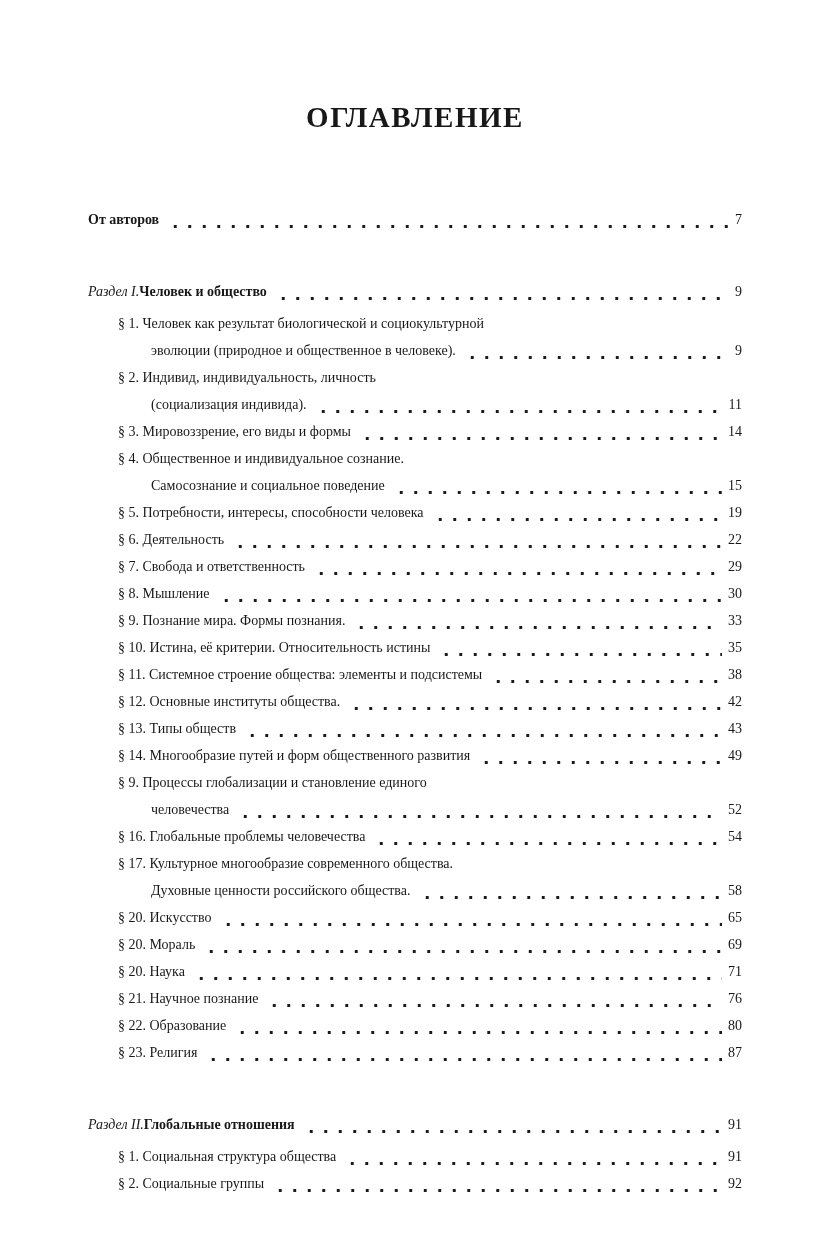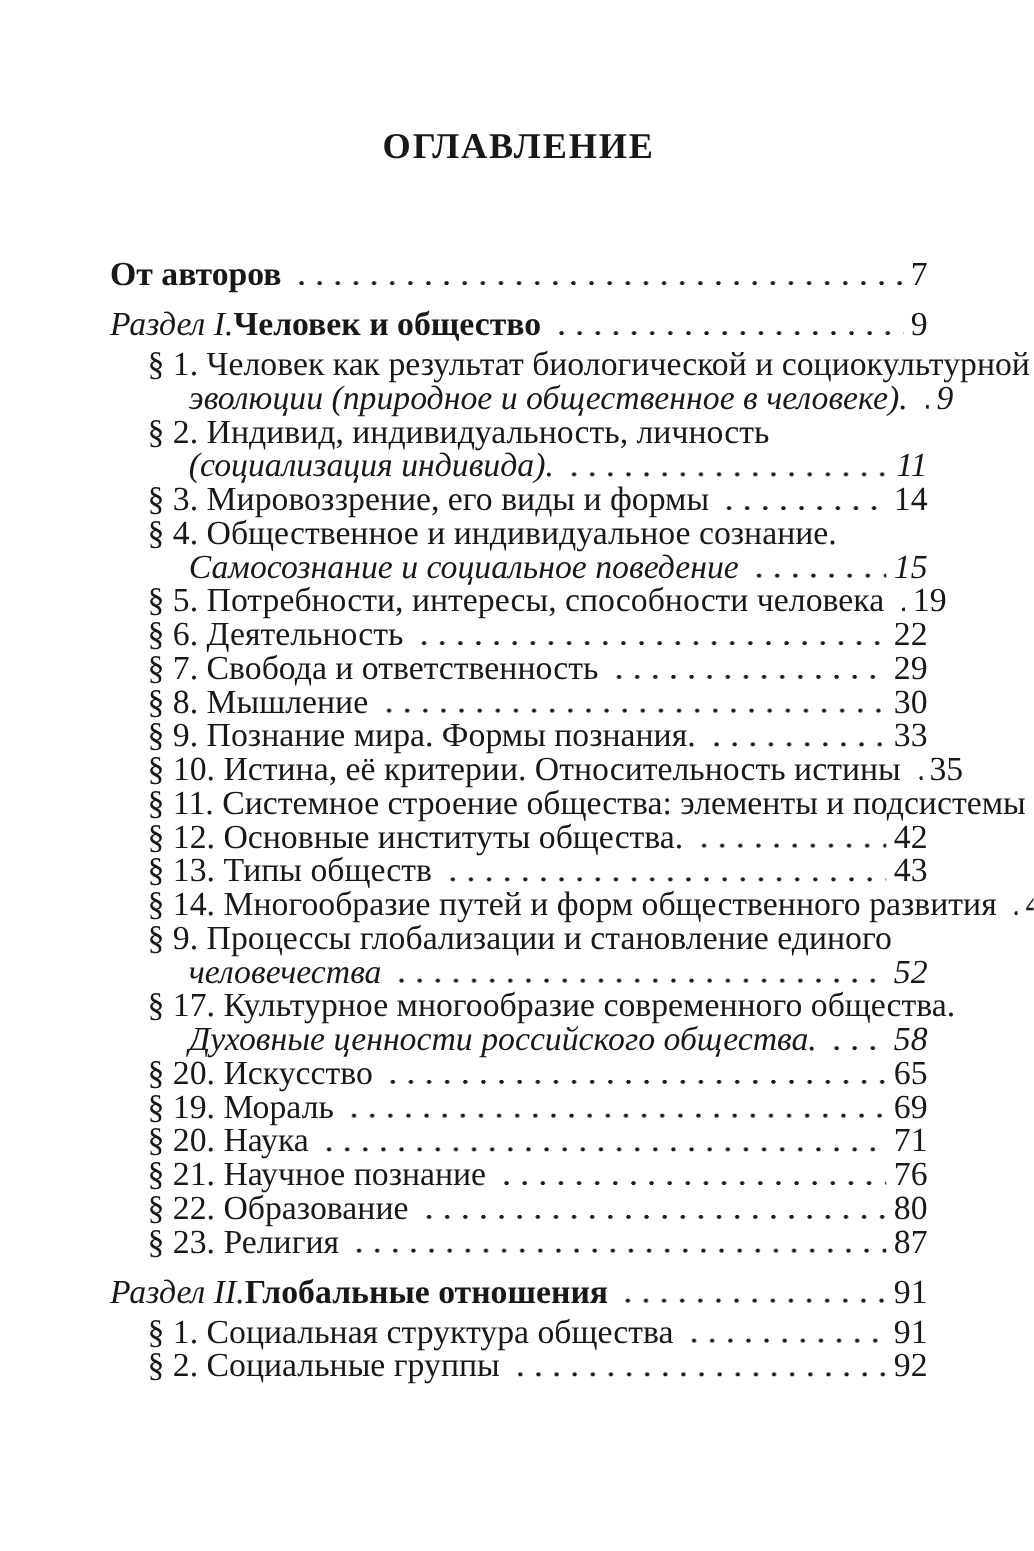--- a/index.html
+++ b/index.html
@@ -24,32 +24,32 @@
   .title {
     margin: 0 0 70px 0;
     text-align: center;
     font-size: 29px;
     line-height: 38px;
     font-weight: bold;
     letter-spacing: 1.5px;
   }
   .toc-list { }
   .entry {
-    font-size: 27px;
+    font-size: 14px;
     line-height: 27px;
   }
   .entry.section { margin: 13px 0 5px 0; }
   .row {
     display: flex;
     align-items: baseline;
   }
   .line, .txt { white-space: nowrap; }
   .pl1 { padding-left: 30px; }
-  .pl2 { padding-left: 63px; font-style: italic; }
-  .italic { font-style: italic; }
+  .pl2 { padding-left: 63px; }
+  .italic { font-style: italic; margin-top: 32px; }
   .bold { font-weight: bold; }
   .leader {
     flex: 1 1 0;
     min-width: 8px;
     height: 3px;
     align-self: flex-end;
     margin: 0 6px 5px 9px;
     background-image: radial-gradient(circle, #1a1a1a 1.45px, transparent 1.95px);
     background-size: 14.5px 3px;
     background-repeat: repeat-x;
@@ -182,37 +182,44 @@
       </div>
       <div class="entry item">
         <div class="line pl1">§ 9. Процессы глобализации и становление единого</div>
         <div class="row pl2">
           <span class="txt">человечества</span>
           <span class="leader"></span>
           <span class="page">52</span>
         </div>
       </div>
       <div class="entry item">
+        <div class="row pl1">
+          <span class="txt">§ 16. Глобальные проблемы человечества</span>
+          <span class="leader"></span>
+          <span class="page">54</span>
+        </div>
+      </div>
+      <div class="entry item">
         <div class="line pl1">§ 17. Культурное многообразие современного общества.</div>
         <div class="row pl2">
           <span class="txt">Духовные ценности российского общества.</span>
           <span class="leader"></span>
           <span class="page">58</span>
         </div>
       </div>
       <div class="entry item">
         <div class="row pl1">
           <span class="txt">§ 20. Искусство</span>
           <span class="leader"></span>
           <span class="page">65</span>
         </div>
       </div>
       <div class="entry item">
         <div class="row pl1">
-          <span class="txt">§ 19. Мораль</span>
+          <span class="txt">§ 20. Мораль</span>
           <span class="leader"></span>
           <span class="page">69</span>
         </div>
       </div>
       <div class="entry item">
         <div class="row pl1">
           <span class="txt">§ 20. Наука</span>
           <span class="leader"></span>
           <span class="page">71</span>
         </div>

